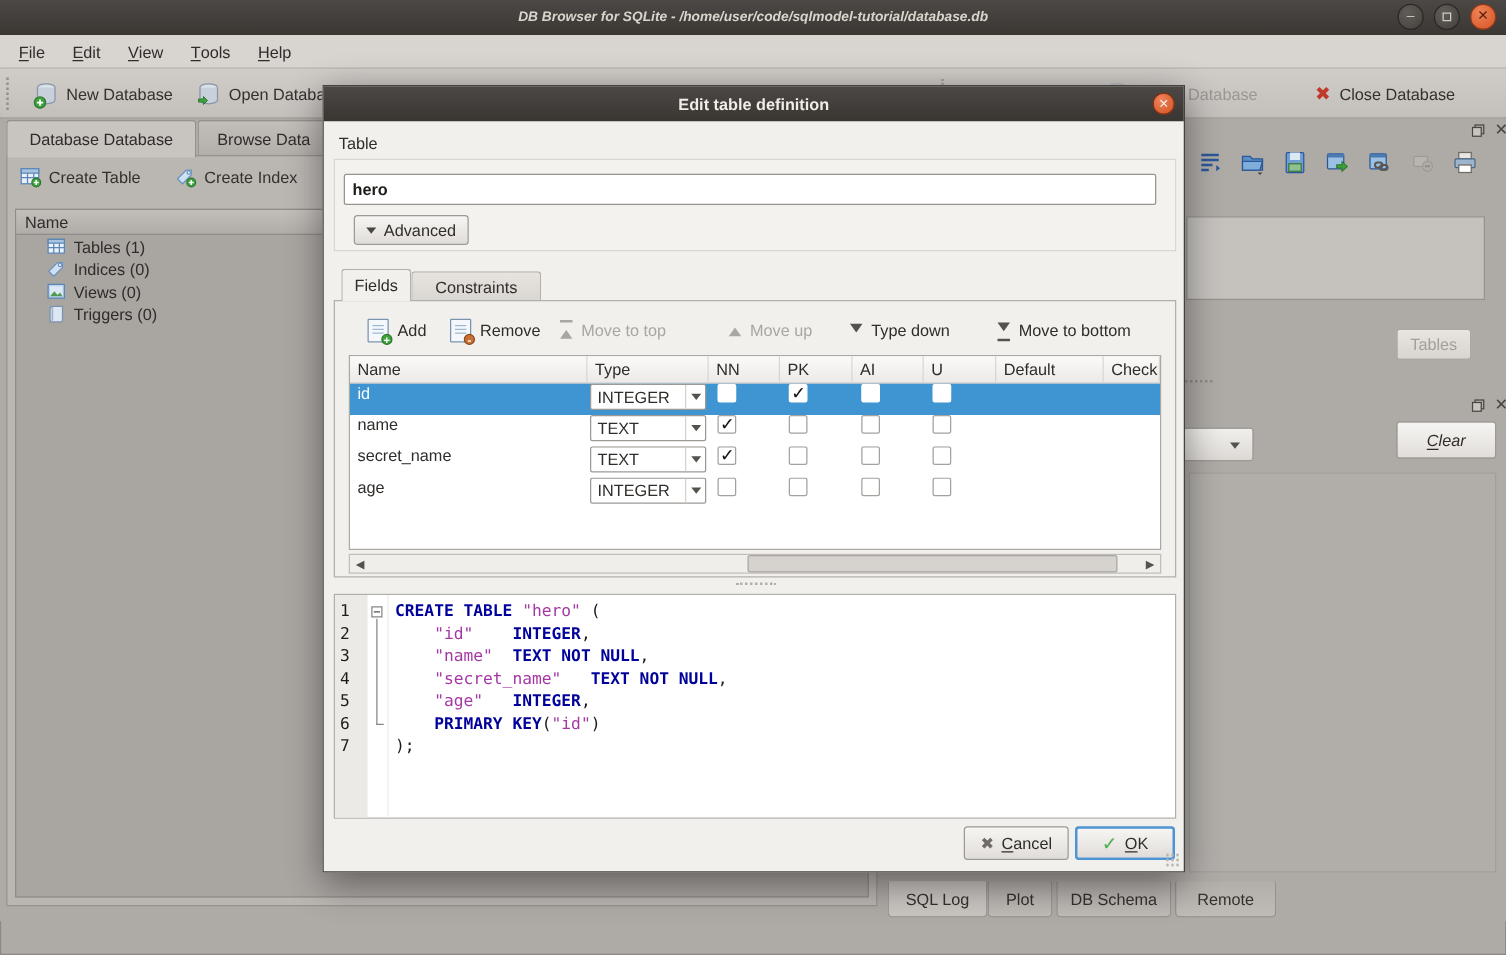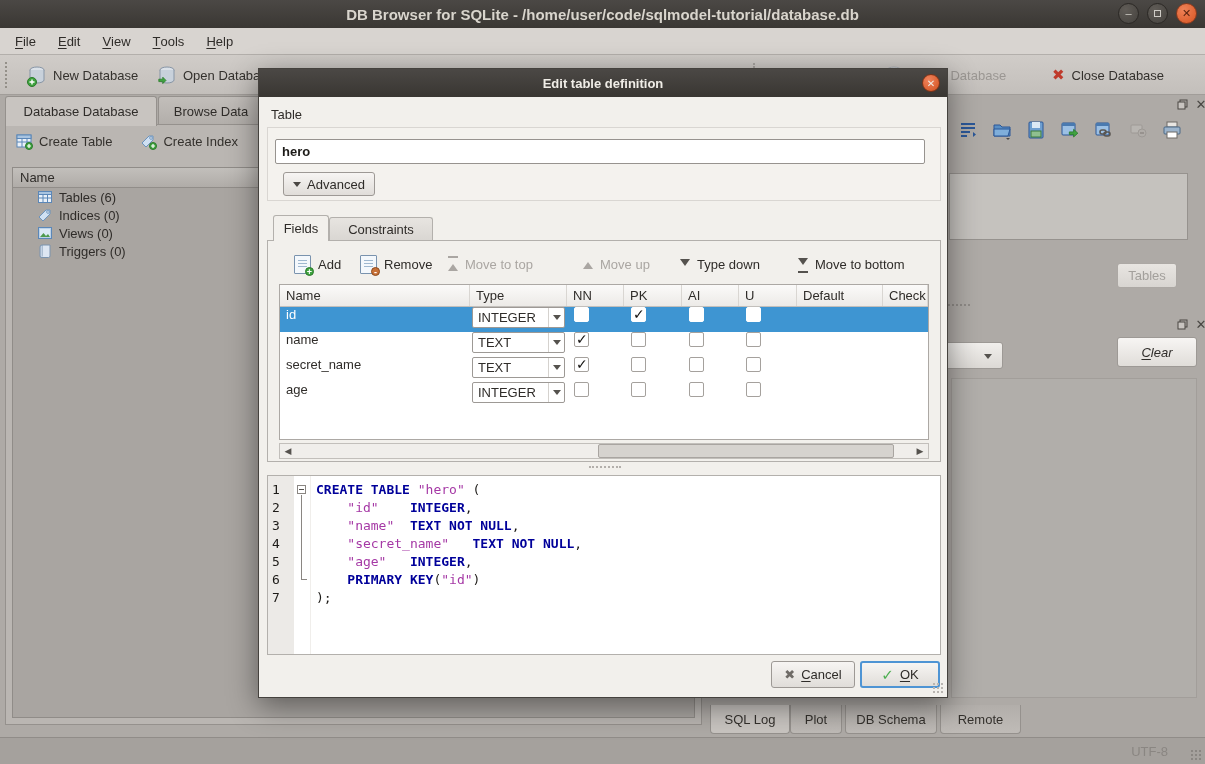--- a/index.html
+++ b/index.html
@@ -3,21 +3,21 @@
 <meta charset="utf-8">
 <style>
   * { margin:0; padding:0; box-sizing:border-box; }
   html,body { background:#6e6a66; }
   body { font-family:"Liberation Sans","DejaVu Sans",sans-serif; font-size:13px; color:#2f2c29; }
   #app { position:relative; width:1205px; height:764px; overflow:hidden; background:#aeaaa6; box-shadow:inset 0 0 0 1px #8d8985; }
 
   
   .titlebar { position:absolute; left:0; top:0; width:100%; height:28px;
     background:linear-gradient(#4b4845,#3a3733); display:flex; align-items:center; justify-content:center; }
-  .titlebar .title { color:#d9d5cd; font-weight:bold; font-size:15px; }
+  .titlebar .title { color:#d9d5cd; font-weight:bold; font-size:11px;font-style:italic; }
   .winbtns { position:absolute; right:8px; top:3px; display:flex; gap:8px; }
   .winbtn { width:21px; height:21px; border-radius:50%; border:1px solid #2b2825;
     background:radial-gradient(circle at 35% 30%, #605c57, #45423e);
     color:#cfccc6; display:flex; align-items:center; justify-content:center; font-size:11px; line-height:1; }
   .winbtn .sq { width:7px; height:7px; border:1.5px solid #cfccc6; }
   .winbtn.close { background:radial-gradient(circle at 35% 30%, #f08257, #d65422); border-color:#8c3a1d; color:#59220f; font-weight:bold; }
 
   
   .menubar { position:absolute; left:0; top:28px; width:100%; height:27px; background:#d8d4d0;
     border-bottom:1px solid #b3afab; display:flex; align-items:center; padding-left:4px; }
@@ -248,21 +248,21 @@
       <div class="tree">
         <div class="tree-header">
           <span>Name</span>
         </div>
         <div class="tree-row">
           <svg class="ticon" viewBox="0 0 16 16">
             <rect x="1.5" y="2.5" width="13" height="11" fill="#eaf1f9" stroke="#5b87b8"></rect>
             <rect x="1.5" y="2.5" width="13" height="3" fill="#a9c4e0" stroke="#5b87b8"></rect>
             <path d="M1.5 9h13 M6 5.5v8 M10.5 5.5v8" stroke="#5b87b8" fill="none"></path>
           </svg>
-          <span>Tables (6)</span>
+          <span>Tables (1)</span>
         </div>
         <div class="tree-row">
           <svg class="ticon" viewBox="0 0 16 16">
             <path d="M2 10 L9 3 h4 v4 L6 14 z" fill="#cfe0f2" stroke="#6b93bd"></path>
             <circle cx="11" cy="5" r="1.3" fill="#fff" stroke="#6b93bd"></circle>
           </svg>
           <span>Indices (0)</span>
         </div>
         <div class="tree-row">
           <svg class="ticon" viewBox="0 0 16 16">
@@ -358,24 +358,20 @@
       <span>Plot</span>
     </div>
     <div class="btab" style="left:845px;width:92px">
       <span>DB Schema</span>
     </div>
     <div class="btab" style="left:940px;width:81px">
       <span>Remote</span>
     </div>
   </div>
 
-  <div class="statusbar">
-    <span class="encoding">UTF-8</span>
-    <span class="grip"></span>
-  </div>
 
   <div class="dialog">
     <div class="dtitle">
       <span>Edit table definition</span>
       <span class="dclose">✕</span>
     </div>
 
     <div class="dlabel">Table</div>
     <div class="dgroup"></div>
     <input class="dinput" value="hero" style="">

